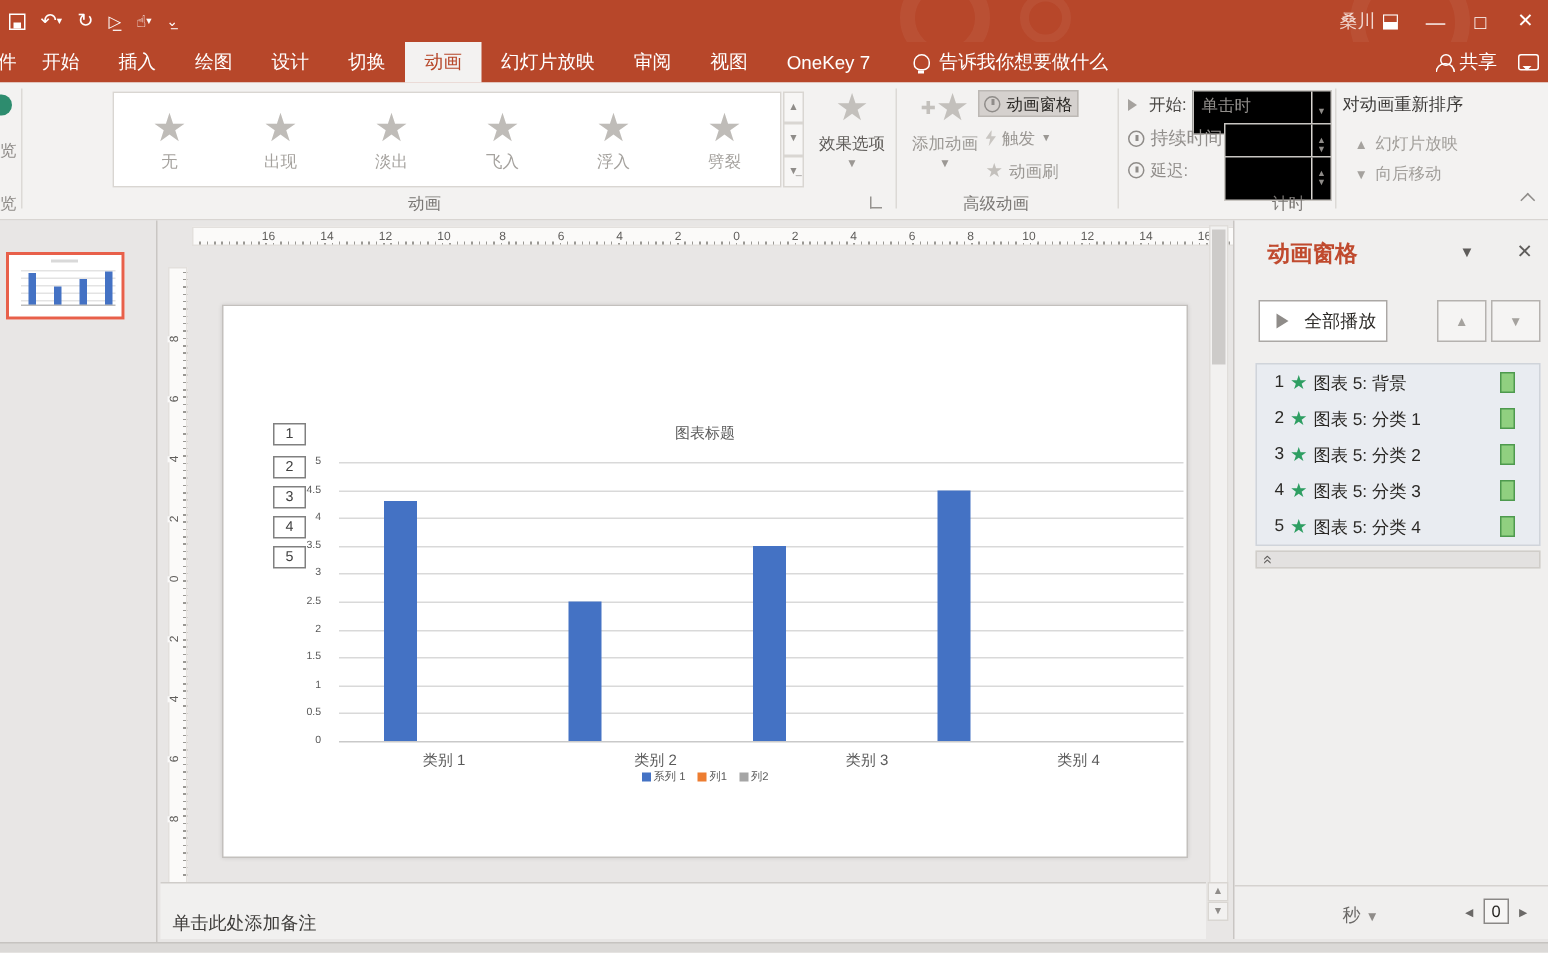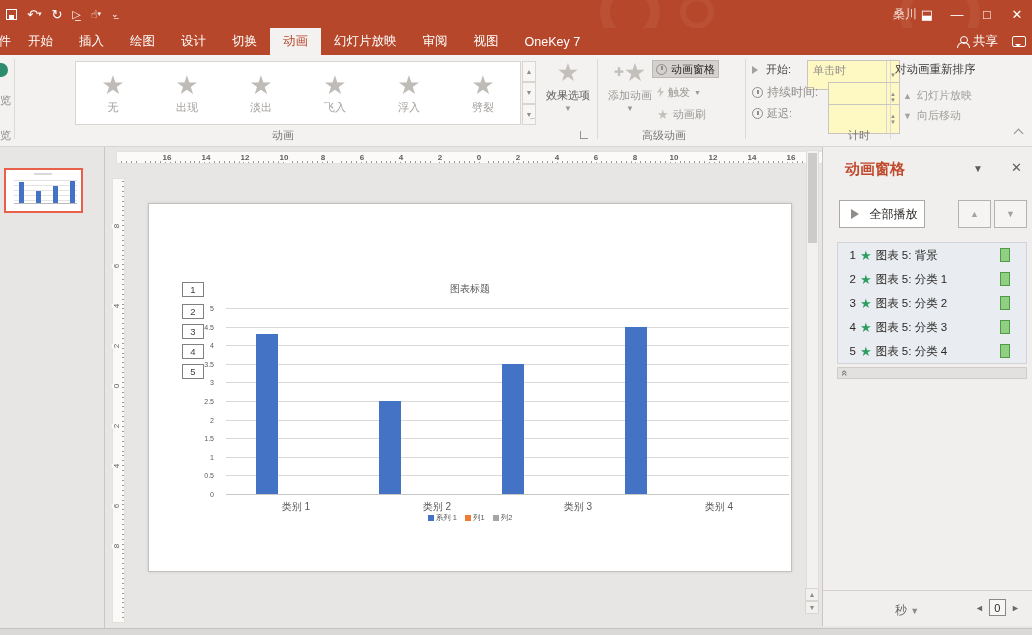--- a/index.html
+++ b/index.html
@@ -48,37 +48,37 @@
   .big-btn { position:absolute; top:4px; width:58px; height:66px; display:flex; flex-direction:column; align-items:center; justify-content:flex-start; cursor:pointer; }
   .big-star { font-size:25px; line-height:27px; color:#c3c0bc; }
   .bb-label { font-size:11px; color:#5f5c59; margin-top:2px; }
   .bb-label.dis { color:#9b9894; }
   .dd-arrow { font-size:8px; color:#9b9894; margin-top:1px; }
   .rib-row-btn { position:absolute; height:18px; display:flex; align-items:center; gap:4px; font-size:11px; color:#9b9894; cursor:pointer; padding:0 3px; }
   .rib-row-btn.on { background:#d5d1ce; border:1px solid #bcb8b4; color:#2b2926; }
   .clock { width:11px; height:11px; border-radius:50%; border:1.5px solid #8f8c89; position:relative; display:inline-block; }
   .clock::after { content:""; position:absolute; left:4px; top:1.5px; width:1.5px; height:4px; background:#8f8c89; }
   .bolt { display:inline-block; width:7px; height:11px; background:#c9c6c2; clip-path:polygon(60% 0,0 55%,45% 55%,30% 100%,100% 40%,55% 40%); }
-  .spin-box { position:absolute; height:30px; background:#fef9c3; border:1px solid #c8c5c1;margin-left:12px; }
+  .spin-box { position:absolute; height:30px; background:#000000; border:1px solid #c8c5c1; }
   .spin-ctl { position:absolute; right:0; top:0; width:13px; height:100%; border-left:1px solid #d9d6d2; display:flex; flex-direction:column; align-items:center; justify-content:center; font-size:6px; color:#8f8c89; }
   .launcher { position:absolute; width:8px; height:8px; border-left:1px solid #969390; border-bottom:1px solid #969390; }
   .reorder-item { position:absolute; font-size:11px; color:#a19e9a; display:flex; gap:5px; align-items:center; }
   .collapse-chev { position:absolute; left:1014px; top:74px; width:10px; height:7px; }
   .collapse-chev::before { content:""; position:absolute; left:1px; top:1px; width:6px; height:6px; border-left:1.5px solid #8f8c89; border-top:1.5px solid #8f8c89; transform:rotate(45deg); }
 
   
   #main { left:0; top:147px; width:1032px; height:481px; background:#e8e6e5; }
   #thumb-panel { position:absolute; left:0; top:0; width:105px; height:481px; border-right:1px solid #c9c6c3; }
   #slide-thumb { position:absolute; left:4px; top:21px; width:79px; height:45px; border:2px solid #e8604a; background:#fff; }
   .mini-bar { position:absolute; bottom:7px; width:5px; background:#4472c4; }
   .mini-grid { position:absolute; left:8px; right:4px; height:1px; background:#e3e3e3; }
 
   
-  #hruler { position:absolute; left:116px; top:4px; width:710px; height:13px; background:#fbfaf9; border:1px solid #e3e0dd;
-    background-image:repeating-linear-gradient(90deg, transparent 0 3.9px, #9a9894 3.9px 4.9px); background-size:100% 4px; background-position:0 9px; background-repeat:no-repeat;font-weight:bold; }
+  #hruler { position:absolute; left:128px; top:4px; width:710px; height:13px; background:#fbfaf9; border:1px solid #e3e0dd;
+    background-image:repeating-linear-gradient(90deg, transparent 0 3.9px, #9a9894 3.9px 4.9px); background-size:100% 4px; background-position:0 9px; background-repeat:no-repeat; }
   .hnum { position:absolute; top:1px; transform:translateX(-50%); font-size:8px; color:#5f5d5b; background:#fbfaf9; padding:0 1px; }
   #vruler { position:absolute; left:112px; top:31px; width:13px; height:445px; background:#fbfaf9; border:1px solid #e3e0dd;
     background-image:repeating-linear-gradient(0deg, transparent 0 3.9px, #9a9894 3.9px 4.9px); background-size:4px 100%; background-position:9px 0; background-repeat:no-repeat; }
   .vnum { position:absolute; left:1px; transform:translateY(-50%) rotate(-90deg); font-size:8px; color:#5f5d5b; background:#fbfaf9; }
 
   
   #slide { position:absolute; left:148px; top:56px; width:644px; height:369px; background:#fff; border:1px solid #c3c0bd; box-shadow:0 0 3px rgba(0,0,0,0.12); }
   #chart-title { position:absolute; left:0; top:78px; width:100%; text-align:center; font-size:10px; color:#595959; }
   .gridline { position:absolute; left:77px; width:563px; height:1px; background:#d9d9d9; }
   .ylab { position:absolute; right:577px; transform:translateY(-50%); font-size:7px; color:#595959; }
@@ -149,20 +149,24 @@
       <div class="tab">插入</div>
       <div class="tab">绘图</div>
       <div class="tab">设计</div>
       <div class="tab">切换</div>
       <div class="tab active">动画</div>
       <div class="tab">幻灯片放映</div>
       <div class="tab">审阅</div>
       <div class="tab">视图</div>
       <div class="tab">OneKey 7</div>
     </div>
+  <div id="tellme">
+    <span class="bulb"></span>
+    <span>告诉我你想要做什么</span>
+  </div>
 </div>
 <div id="tab-right" class="abs">
   <span style="display:flex; align-items:center; gap:5px;">
     <span class="person"></span>
     <span>共享</span>
   </span>
   <span class="comment-ic"></span>
 </div>
 
 <div class="abs" id="ribbon">
@@ -388,20 +392,23 @@
         <div class="anim-tag" style="top: 160px;">5</div>
       </div>
   </div>
 
   <div id="slide-scroll">
       <div class="thumb"></div>
     </div>
   <div class="scroll-btn" style="top:441px;">▲</div>
   <div class="scroll-btn" style="top:454px;">▼</div>
 
+  <div id="notes">
+    <div id="notes-text">单击此处添加备注</div>
+  </div>
 
   <div id="pane">
     <div id="pane-title">动画窗格</div>
     <div id="pane-dd">▼</div>
     <div id="pane-close">✕</div>
     <div id="play-all">
       <span class="play-tri"></span>
       <span>全部播放</span>
     </div>
     <div class="updown" style="left:135px;">▲</div>

